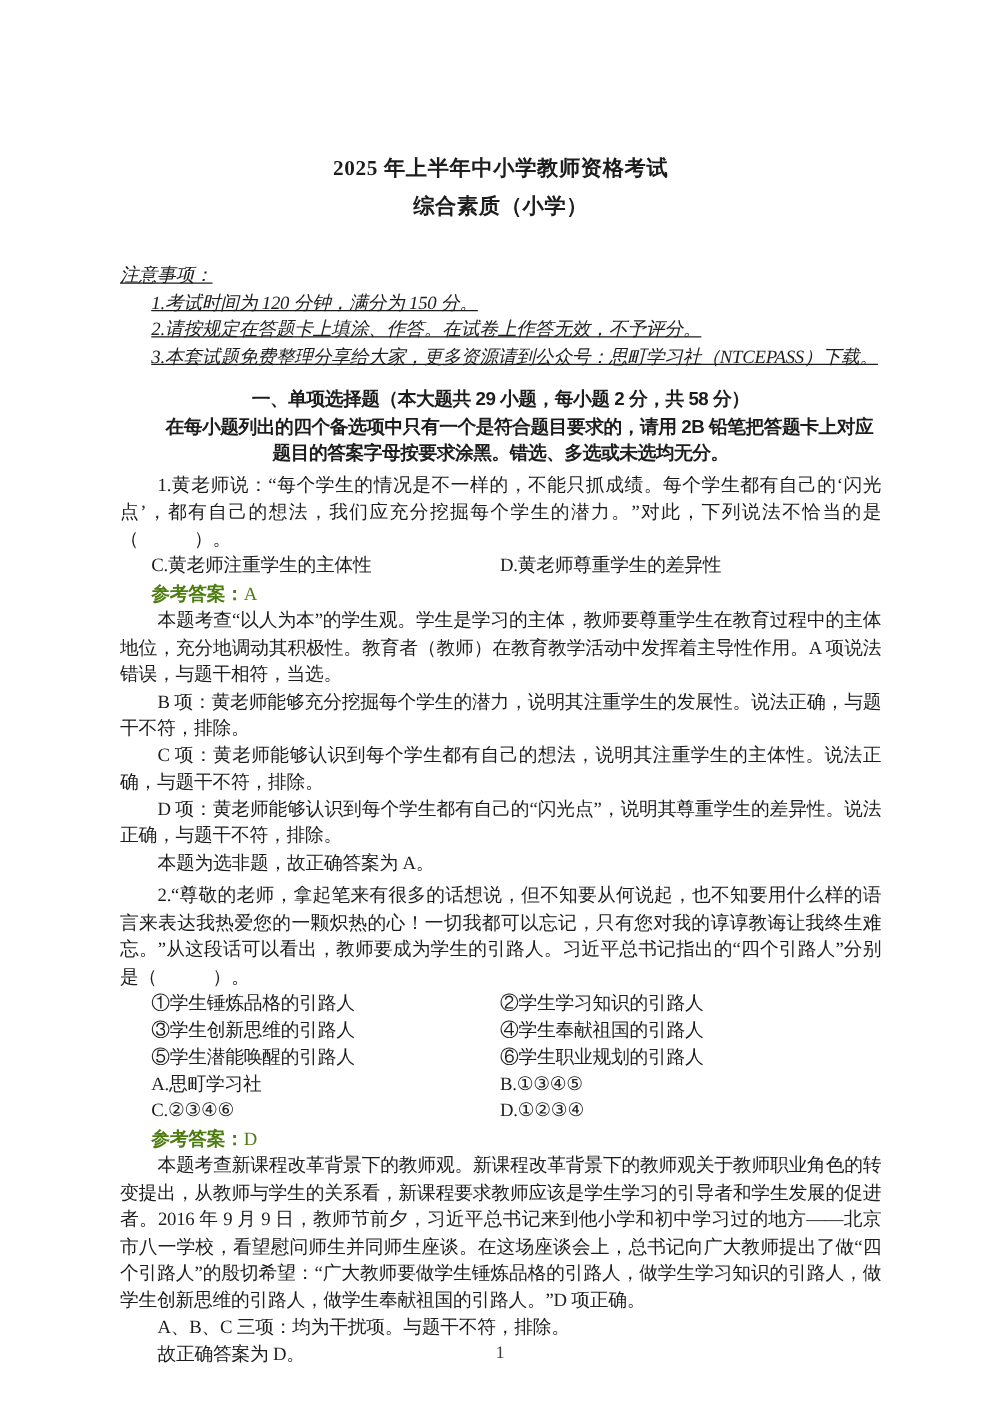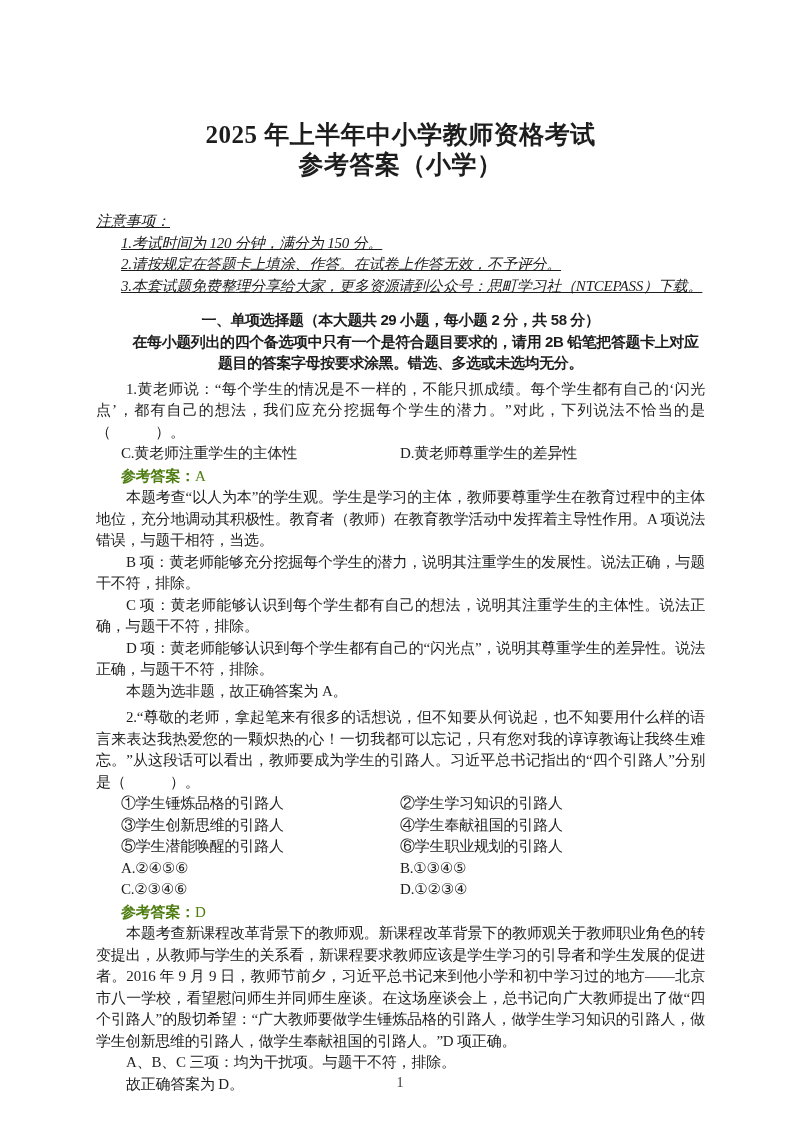--- a/index.html
+++ b/index.html
@@ -10,21 +10,21 @@
     background:#ffffff;
     box-sizing:border-box;
     padding:120px 95px 0 96px;
     font-family:"Liberation Serif","DejaVu Serif",serif;
     font-size:15px;line-height:21.5px;
     letter-spacing:-0.2px;
     color:#1d1d1d;
     overflow:hidden;
   }
   .doc-title{
-    font-weight:bold;font-size:25px;line-height:30px;
+    font-weight:bold;font-size:17px;line-height:30px;
     text-align:center;letter-spacing:0.5px;margin:0;
   }
   .notice{margin-top:31px;font-style:italic;}
   .notice p{margin:0;text-decoration:underline;}
   .notice .item{padding-left:25px;}
   .section{margin-top:12px;}
   .section p{margin:0;text-align:center;}
   .hei{font-family:"Liberation Sans","DejaVu Sans",sans-serif;font-weight:700;letter-spacing:-0.4px;}
   .instr{text-indent:2em;text-align:justify;}
   .qblock{margin-top:5px;}
@@ -39,21 +39,21 @@
     position:absolute;left:0;bottom:38px;width:100%;
     text-align:center;font-size:14px;color:#3a3a3a;
   }
 </style>
 </head>
 <body>
 
 <div class="page">
 
   <p class="doc-title">2025 年上半年中小学教师资格考试</p>
-  <p class="doc-title">参考答案（小学）</p>
+  <p class="doc-title">综合素质（小学）</p>
 
   <div class="notice">
     <p>注意事项：</p>
     <p class="item">1.考试时间为 120 分钟，满分为 150 分。</p>
     <p class="item">2.请按规定在答题卡上填涂、作答。在试卷上作答无效，不予评分。</p>
     <p class="item">3.本套试题免费整理分享给大家，更多资源请到公众号：思町学习社（NTCEPASS）下载。</p>
   </div>
 
   <div class="section">
     <p class="hei">一、单项选择题（本大题共 29 小题，每小题 2 分，共 58 分）</p>
@@ -82,21 +82,21 @@
     </div>
     <div class="optrow">
       <span class="c1">③学生创新思维的引路人</span>
       <span class="c2">④学生奉献祖国的引路人</span>
     </div>
     <div class="optrow">
       <span class="c1">⑤学生潜能唤醒的引路人</span>
       <span class="c2">⑥学生职业规划的引路人</span>
     </div>
     <div class="optrow">
-      <span class="c1">A.②④⑤⑥</span>
+      <span class="c1">A.思町学习社</span>
       <span class="c2">B.①③④⑤</span>
     </div>
     <div class="optrow">
       <span class="c1">C.②③④⑥</span>
       <span class="c2">D.①②③④</span>
     </div>
     <p class="ans"><span class="lbl">参考答案：</span><span>D</span></p>
     <p class="para">本题考查新课程改革背景下的教师观。新课程改革背景下的教师观关于教师职业角色的转变提出，从教师与学生的关系看，新课程要求教师应该是学生学习的引导者和学生发展的促进者。2016 年 9 月 9 日，教师节前夕，习近平总书记来到他小学和初中学习过的地方——北京市八一学校，看望慰问师生并同师生座谈。在这场座谈会上，总书记向广大教师提出了做“四个引路人”的殷切希望：“广大教师要做学生锤炼品格的引路人，做学生学习知识的引路人，做学生创新思维的引路人，做学生奉献祖国的引路人。”D 项正确。</p>
     <p class="para">A、B、C 三项：均为干扰项。与题干不符，排除。</p>
     <p class="para">故正确答案为 D。</p>

